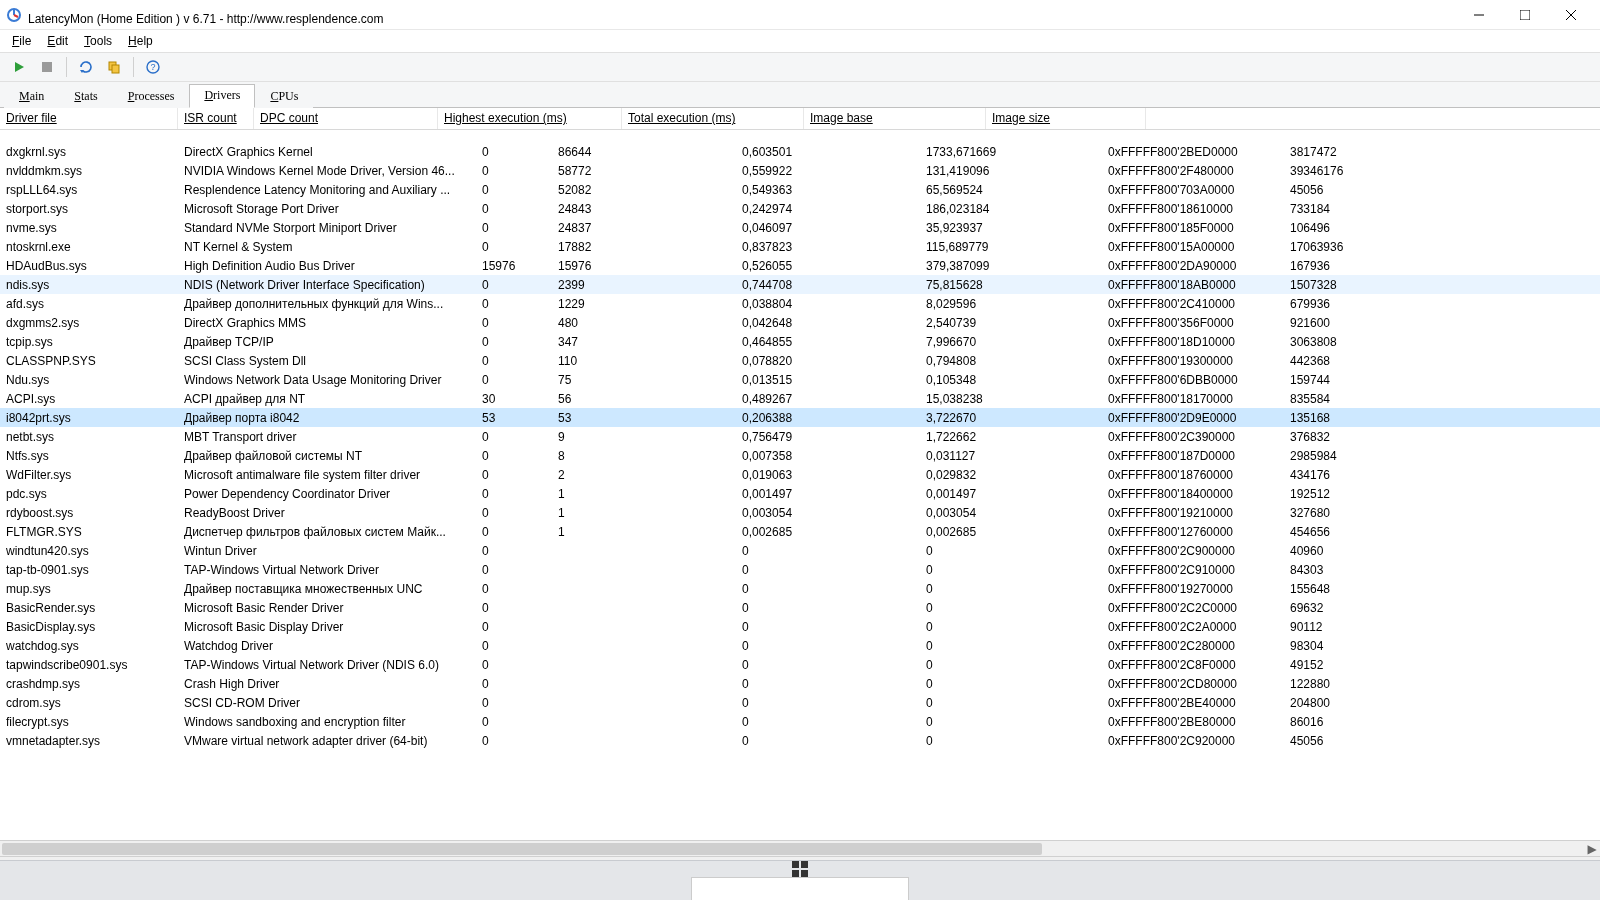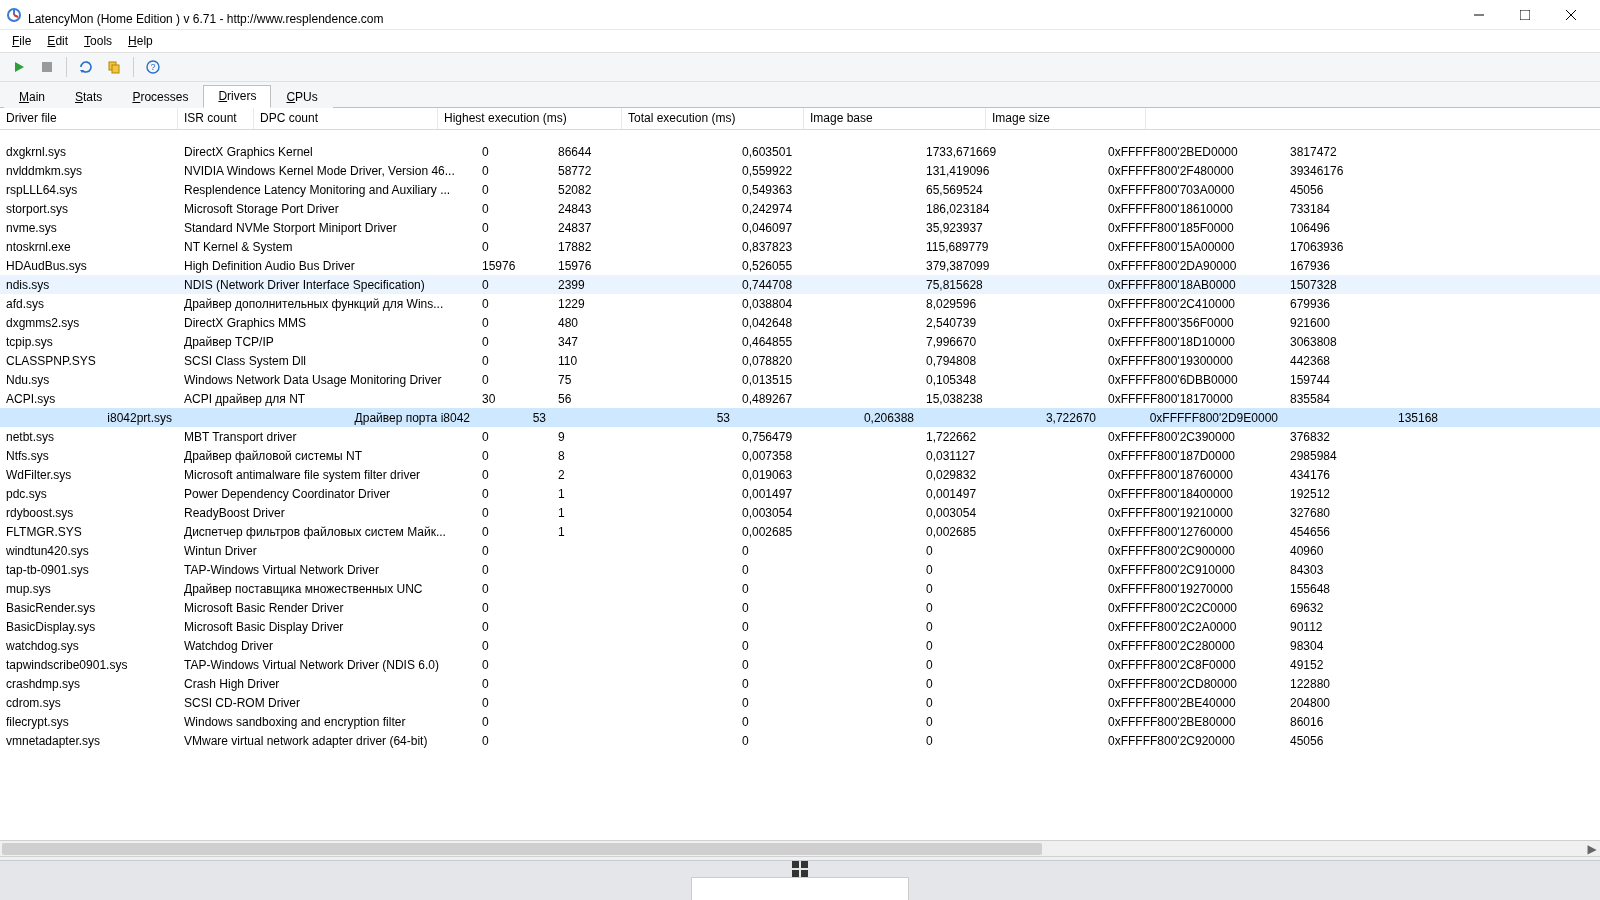--- a/index.html
+++ b/index.html
@@ -10,30 +10,30 @@
   .titlebar .spacer { flex:1; }
   .winbtn { width:46px; height:30px; display:flex; align-items:center; justify-content:center; }
   .winbtn svg { width:10px; height:10px; stroke:#000; }
   .menubar { display:flex; align-items:center; height:22px; padding:0 4px; background:#fff; }
   .menubar .mi { padding:2px 8px; cursor:default; }
   .menubar .mi u { text-decoration:underline; }
   .toolbar { display:flex; align-items:center; height:30px; padding:2px 6px; background:#f5f6f7; border-top:1px solid #e0e0e0; border-bottom:1px solid #e0e0e0; gap:2px; }
   .tbtn { width:26px; height:24px; display:flex; align-items:center; justify-content:center; border:1px solid transparent; }
   .tsep { width:1px; height:20px; background:#d0d0d0; margin:0 4px; }
   .tabbar { display:flex; align-items:flex-end; height:26px; padding:0 4px 0 4px; background:#f5f6f7; border-bottom:1px solid #c0c0c0; gap:0; }
-  .tab { padding:3px 14px 4px 14px; border:1px solid transparent; border-bottom:none; position:relative; top:1px; background:#f5f6f7; cursor:default; }
+  .tab { padding:3px 14px 4px 14px; border:1px solid transparent; border-bottom:none; position:relative; top:1px; background:#f5f6f7; cursor:default;font-family:Liberation Serif, serif; }
   .tab.active { background:#fff; border:1px solid #c0c0c0; border-bottom:1px solid #fff; }
   .tab .ul { text-decoration:underline; }
   .listview { position:relative; height: calc(900px - 30px - 22px - 30px - 26px - 20px - 40px); overflow:hidden; background:#fff; }
-  .lv-header { display:flex; height:22px; background:#fff; border-bottom:1px solid #d8d8d8; font-weight:400; }
+  .lv-header { display:flex; height:22px; background:#fff; border-bottom:1px solid #d8d8d8; font-weight:400;text-decoration:underline; }
   .lv-header .col { padding:3px 6px; border-right:1px solid #e8e8e8; white-space:nowrap; overflow:hidden; text-overflow:ellipsis; cursor:default; }
   .lv-body { overflow:auto; height:calc(100% - 22px);margin-top:12px; }
   .row { display:flex; height:19px; align-items:center; }
   .row .cell { padding:1px 6px; white-space:nowrap; overflow:hidden; text-overflow:ellipsis; }
-  .row.selected { background:#cde8ff;text-align:right; }
+  .row.selected { background:#cde8ff; }
   .row.hl { background:#e9f4ff; }
   .hscroll { height:16px; background:#f0f0f0; border-top:1px solid #d0d0d0; position:relative; }
   .hscroll .thumb { position:absolute; left:2px; top:2px; height:12px; width:65%; background:#cfcfcf; border-radius:2px; }
   .hscroll .arrow { position:absolute; top:0; width:16px; height:16px; display:flex; align-items:center; justify-content:center; color:#666; }
   .hscroll .arrow.right { right:0; }
   .statusbar { height:20px; background:#f0f0f0; border-top:1px solid #d0d0d0; padding:2px 6px; font-size:12px; }
   
   .c0{width:178px} .c1{width:298px} .c2{width:76px} .c3{width:184px} .c4{width:184px} .c5{width:182px} .c6{width:182px} .c7{width:160px}
   
   .taskbar { position:absolute; bottom:0; left:0; right:0; height:40px; background:#e4e6e9; display:flex; align-items:center; border-top:1px solid #c8cbd0;flex-direction:column; }

